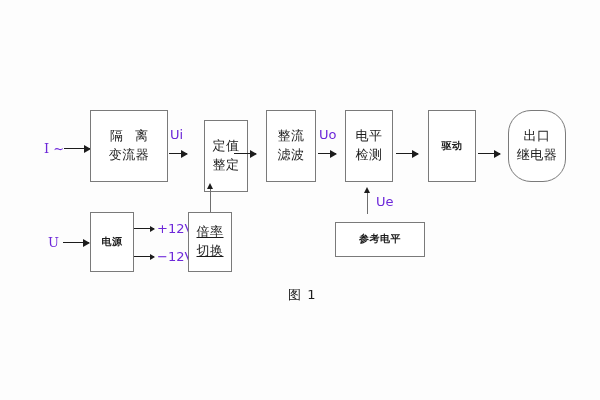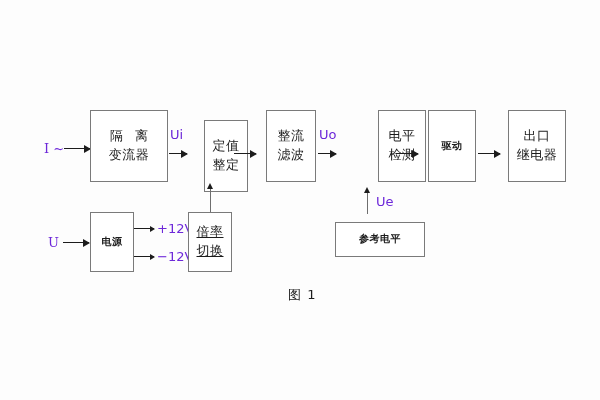--- a/index.html
+++ b/index.html
@@ -121,34 +121,34 @@
   <div class="harrow" style="left:234px; top:153px; width:22px;"></div>
 
   <div class="block cjk" style="left:266px; top:110px; width:50px; height:72px;">
     <span class="ln">整流</span>
     <span class="ln">滤波</span>
   </div>
 
   <div class="lbl" style="left:319px; top:127px;">Uo</div>
   <div class="harrow" style="left:318px; top:153px; width:18px;"></div>
 
-  <div class="block cjk" style="left:345px; top:110px; width:48px; height:72px;margin-left:33px;">
+  <div class="block cjk" style="left:345px; top:110px; width:48px; height:72px;">
     <span class="ln">电平</span>
     <span class="ln">检测</span>
   </div>
 
   <div class="harrow" style="left:396px; top:153px; width:22px;"></div>
 
   <div class="block single" style="left:428px; top:110px; width:48px; height:72px;">
     <span class="ln">驱动</span>
   </div>
 
   <div class="harrow" style="left:478px; top:153px; width:22px;"></div>
 
-  <div class="block cjk" style="left:508px; top:110px; width:58px; height:72px;">
+  <div class="block cjk" style="left:508px; top:110px; width:58px; height:72px;border-radius:23px;">
     <span class="ln">出口</span>
     <span class="ln">继电器</span>
   </div>
 
   <div class="lbl serifish" style="left:48px; top:235px;">U</div>
 
   <div class="harrow" style="left:63px; top:242px; width:26px;"></div>
 
   <div class="block single" style="left:90px; top:212px; width:44px; height:60px;">
     <span class="ln">电源</span>

